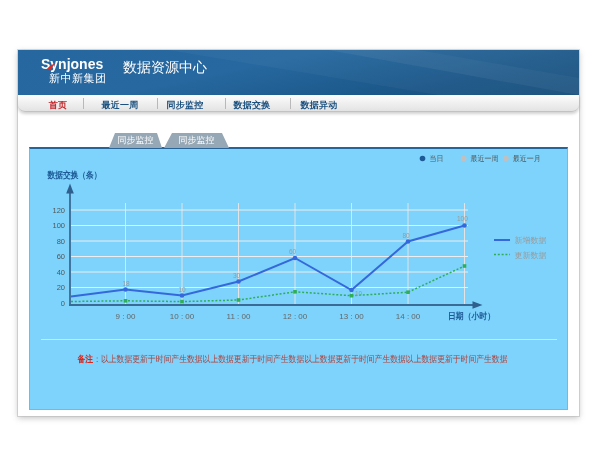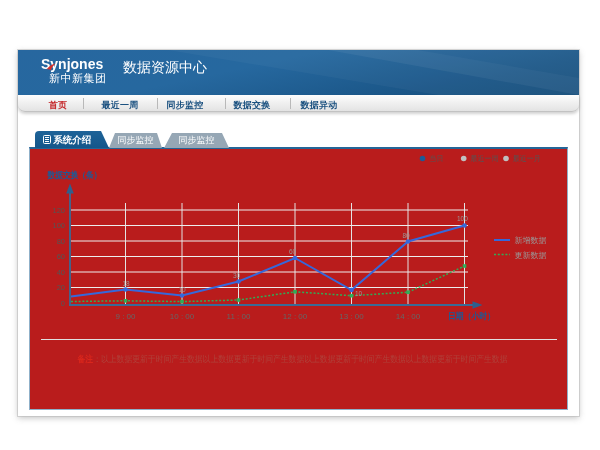--- a/index.html
+++ b/index.html
@@ -25,21 +25,21 @@
 .sep { position:absolute; top:3px; width:1px; height:11px; background:#b9b9b9; }
 
 .tab { position:absolute; color:#fff; text-align:center; }
 #tab1 { left:17px; top:81px; width:74px; height:17px; background:linear-gradient(#1e6398,#14568a); border-radius:4px 0 0 0;
   clip-path:polygon(0 0, 66px 0, 74px 17px, 0 17px); font-weight:bold; line-height:17px; z-index:3; font-size:9.5px; padding-right:10px;}
 #tab2 { left:91px; top:83px; width:53px; height:15px; background:#96a7b5; border-radius:0 4px 0 0;
   clip-path:polygon(6px 0, 48px 0, 53px 15px, 0 15px); line-height:15px; z-index:2; font-size:9px;}
 #tab3 { left:146px; top:83px; width:65px; height:15px; background:#96a7b5; border-radius:0 4px 0 0;
   clip-path:polygon(8px 0, 58px 0, 65px 15px, 0 15px); line-height:15px; z-index:2; font-size:9px;}
 
-#panel { position:absolute; left:11px; top:97px; width:539px; height:263px; background:#b91c1c; border:1px solid #8fb0c9; border-top:2px solid #256597; }
+#panel { position:absolute; left:11px; top:97px; width:539px; height:263px; background:#7dd3fc; border:1px solid #8fb0c9; border-top:2px solid #256597; }
 </style>
 </head>
 <body>
 <div id="canvas">
  <div id="page">
   <div id="hdr">
     <div style="position:absolute;left:0;top:0;width:561px;height:45px;clip-path:polygon(310px 0, 561px 0, 561px 45px);background:rgba(255,255,255,.055)"></div>
     <div style="position:absolute;left:0;top:0;width:561px;height:45px;clip-path:polygon(150px 0, 400px 0, 561px 28px, 561px 45px, 420px 45px);background:rgba(255,255,255,.035)"></div>
     <div id="logoTxt">Synjones</div>
     <svg style="position:absolute;left:28px;top:13px" width="10" height="8" viewBox="0 0 10 8">
@@ -52,26 +52,20 @@
     <div class="nv" style="left:40px;color:#c5272a;">首页</div>
     <div class="sep" style="left:65px;"></div>
     <div class="nv" style="left:102px;">最近一周</div>
     <div class="sep" style="left:139px;"></div>
     <div class="nv" style="left:167px;">同步监控</div>
     <div class="sep" style="left:207px;"></div>
     <div class="nv" style="left:234px;">数据交换</div>
     <div class="sep" style="left:272px;"></div>
     <div class="nv" style="left:301px;font-family:Liberation Serif, serif;">数据异动</div>
   </div>
-  <div class="tab" id="tab1"><svg style="vertical-align:-1px" width="8" height="9" viewBox="0 0 8 9">
-          <rect x="0.5" y="0.5" width="7" height="8" rx="1" fill="none" stroke="#fff"></rect>
-          <line x1="2" y1="2.5" x2="6" y2="2.5" stroke="#fff"></line>
-          <line x1="2" y1="4.5" x2="6" y2="4.5" stroke="#fff"></line>
-          <line x1="2" y1="6.5" x2="6" y2="6.5" stroke="#fff"></line>
-        </svg> 系统介绍</div>
   <div class="tab" id="tab2">同步监控</div>
   <div class="tab" id="tab3">同步监控</div>
   <div id="panel">
     <svg width="537" height="260" viewBox="0 0 537 260">
 
       <circle cx="392.5" cy="9.5" r="2.8" fill="#1d5a96"></circle>
       <text x="399.5" y="12.2" font-size="7.5" fill="#555" textLength="14" lengthAdjust="spacingAndGlyphs">当日</text>
       <circle cx="433.7" cy="9.5" r="2.8" fill="#c0c0c0"></circle>
       <text x="440.5" y="12.2" font-size="7.5" fill="#555" textLength="28" lengthAdjust="spacingAndGlyphs">最近一周</text>
       <circle cx="476" cy="9.5" r="2.8" fill="#c0c0c0"></circle>

